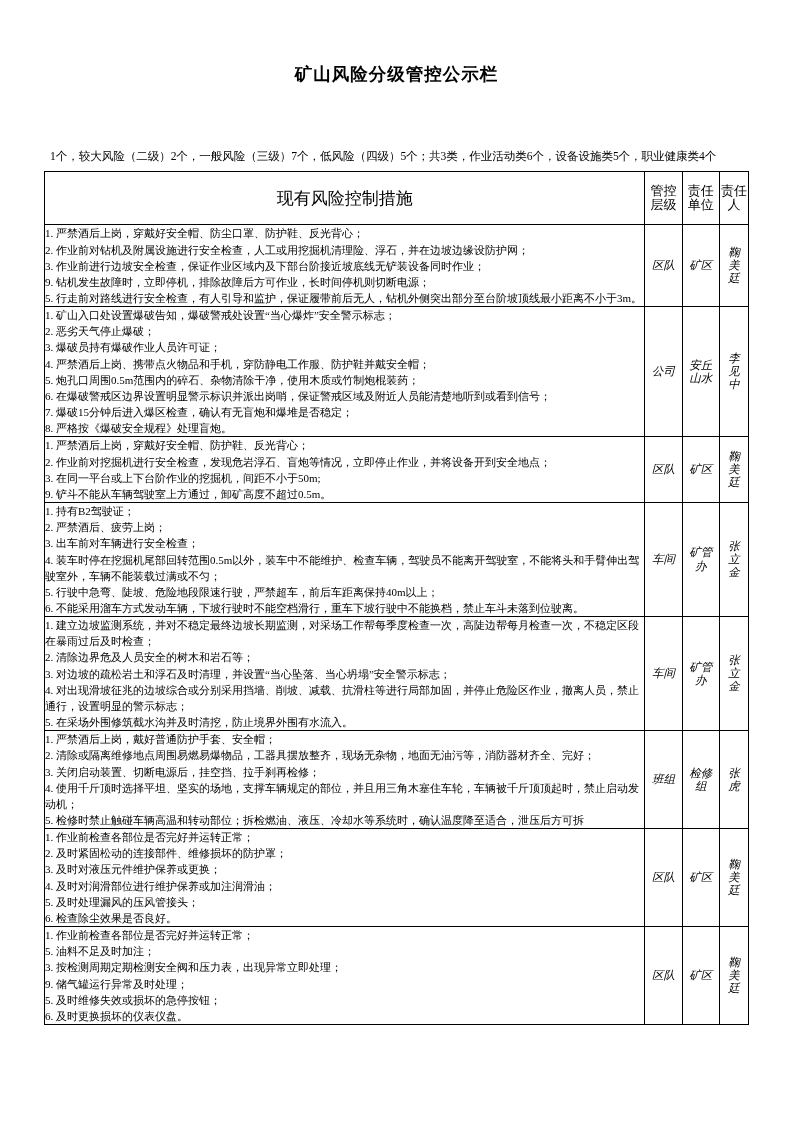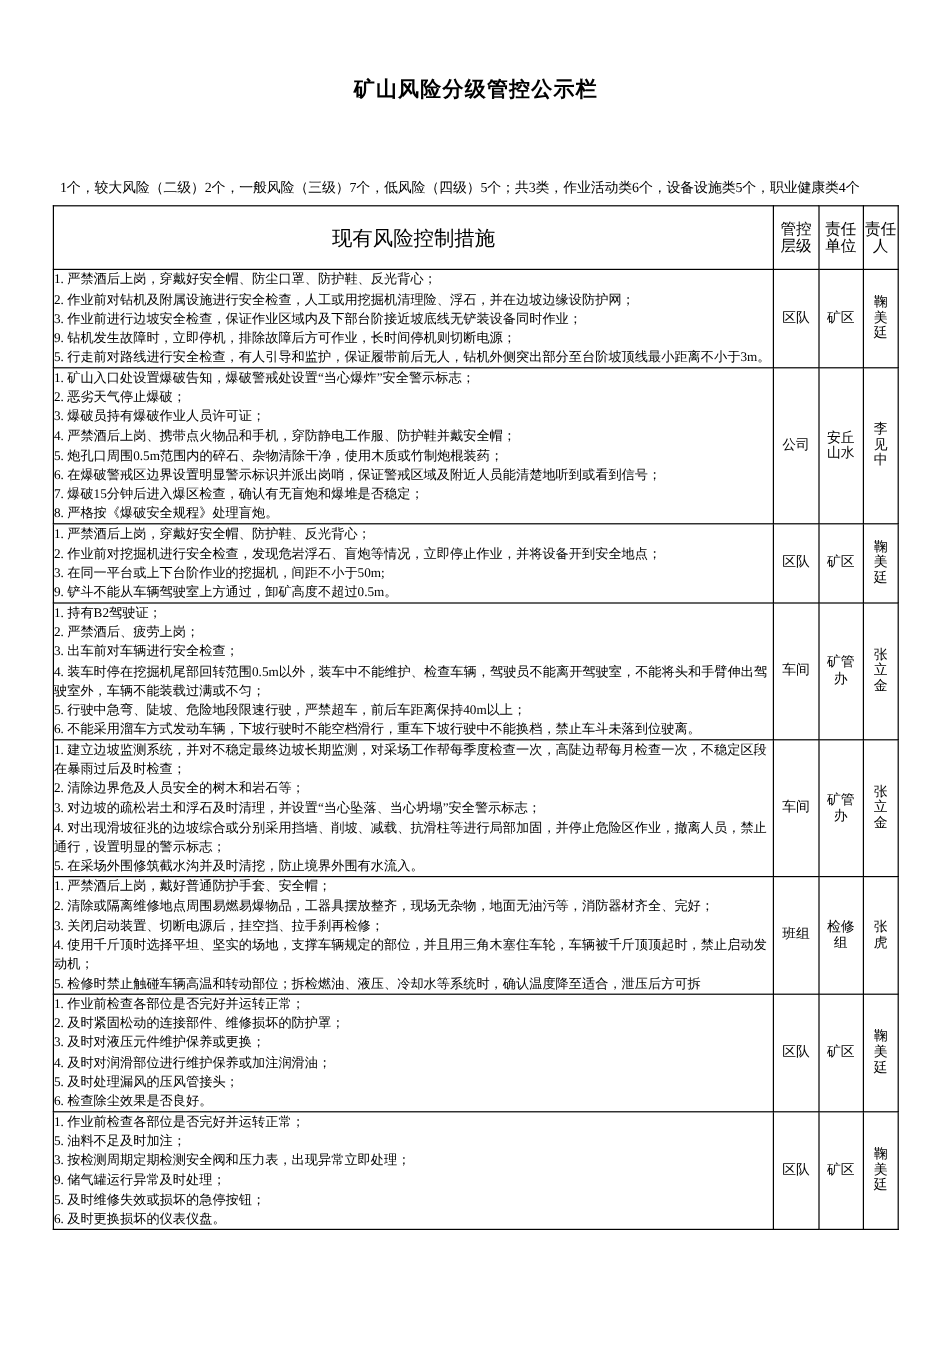--- a/index.html
+++ b/index.html
@@ -77,20 +77,21 @@
     text-align: left;
   }
   td.measures-cell .item {
     white-space: normal;
     word-break: break-all;
   }
   td.vcell {
     text-align: center;
     font-size: 11.5px;
     line-height: 1.14;
+    font-style: italic;
   }
   td.vcell .stack {
     display: block;
     word-break: break-all;
     padding: 0 2px;
   }
   td.person-cell .stack {
     padding: 0 6px;
   }
 </style>

